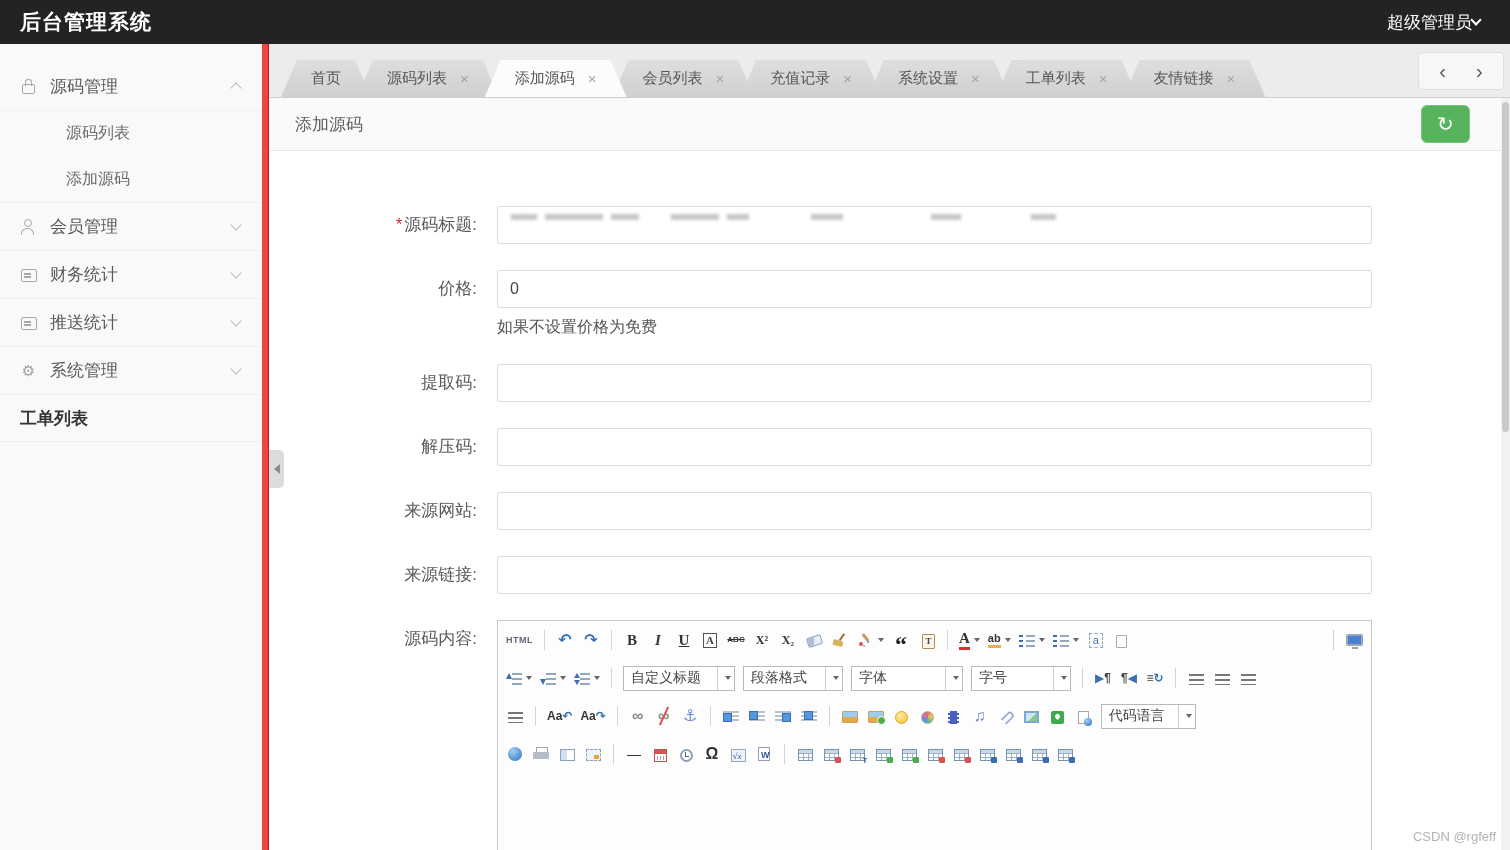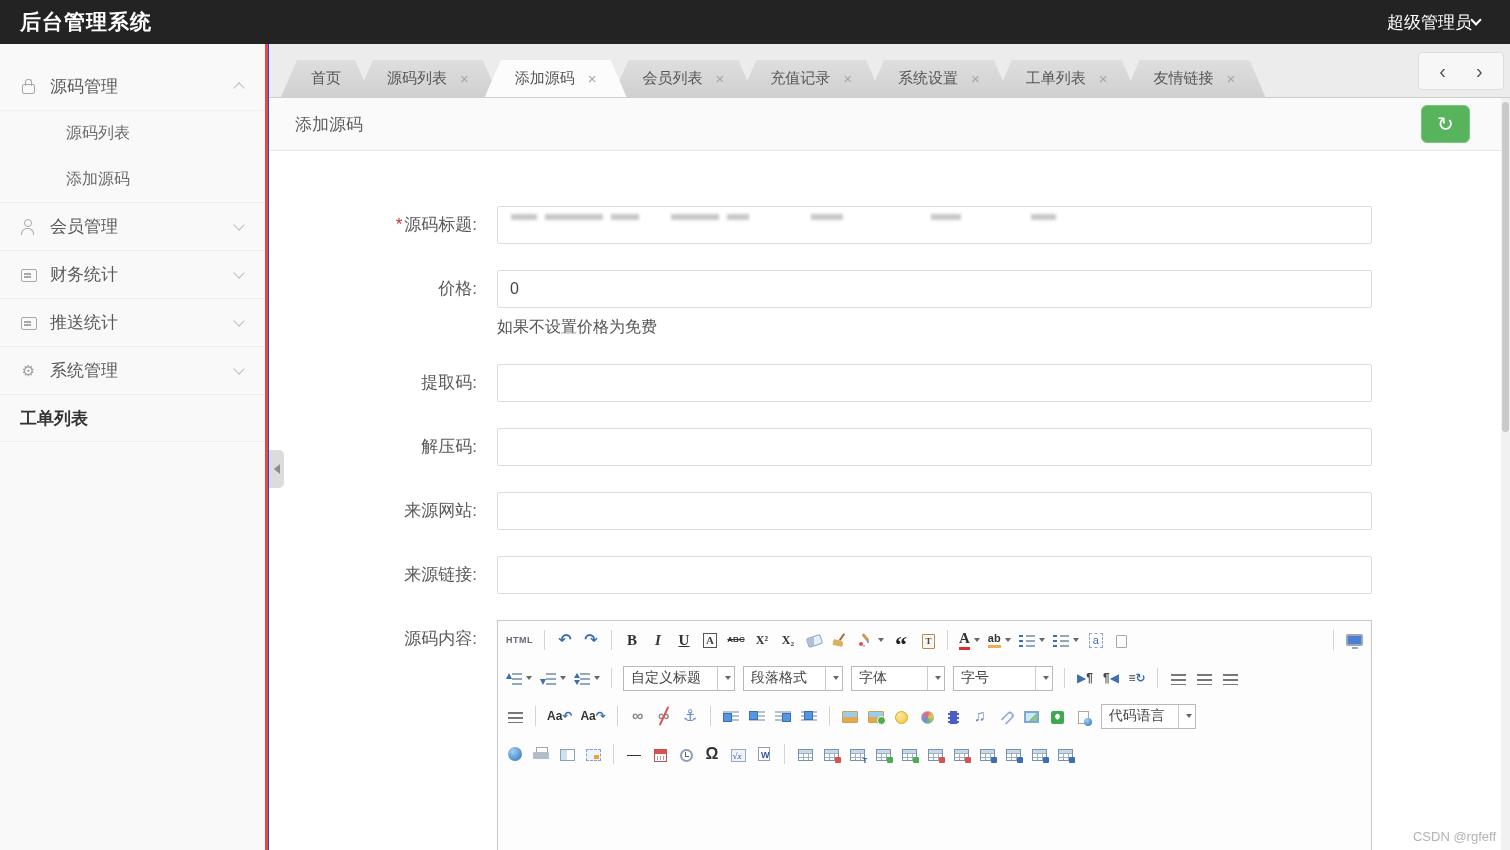--- a/index.html
+++ b/index.html
@@ -1,32 +1,32 @@
 <!DOCTYPE html>
 <html><head>
 <meta charset="utf-8">
 <style>
   * { margin:0; padding:0; box-sizing:border-box; }
   html,body { width:1510px; height:850px; overflow:hidden; background:#fff;
     font-family:"Liberation Sans","DejaVu Sans",sans-serif; }
-  .app { position:relative; width:1510px; height:850px; overflow:hidden; background:#1d4ed8; }
+  .app { position:relative; width:1510px; height:850px; overflow:hidden; background:#b91c1c; }
 
   
   .tophead { position:absolute; left:0; top:0; right:0; height:44px; background:#232323;
     display:flex; align-items:center; justify-content:space-between; padding:0 30px 0 20px; z-index:30; }
   .apptitle { color:#fff; font-size:21px; font-weight:bold; letter-spacing:1px; }
   .usermenu { display:flex; align-items:center; color:#fff; font-size:17px; cursor:pointer; }
   .chev { width:8px; height:8px; border-right:2px solid #b5b5b5; border-bottom:2px solid #b5b5b5; display:inline-block; }
   .chev.down { transform:rotate(45deg); margin-top:-4px; }
   .chev.up { transform:rotate(-135deg); margin-top:4px; }
   .chev.white { border-color:#fff; }
 
   
   .sidebar { position:absolute; left:0; top:44px; bottom:0; width:268px; background:#f9f9f9;
-    border-right:3px solid #ef4444; padding-top:18px; z-index:5; }
+    border-right:6px solid #ef4444; padding-top:18px; z-index:5; }
   .sitem { height:48px; display:flex; align-items:center; padding:0 22px 0 20px;
     color:#595959; font-size:17px; cursor:pointer; border-top:1px solid #efefef; }
   .sitem:first-child { border-top:none; }
   .sitem .slabel { color:#595959; }
   .sitem.bold { border-bottom:1px solid #efefef; }
   .sitem.bold .slabel { font-weight:bold; color:#333; }
   .ssub { height:46px; display:flex; align-items:center; padding-left:66px; font-size:16px;
     color:#6b6b6b; cursor:pointer; }
   .ssub.first { border-top:1px solid #f1f1f1; }
   .sicon { width:17px; height:17px; margin-right:13px; position:relative; display:inline-block; flex:none; }
@@ -474,21 +474,21 @@
                     <span class="dd">
                       <span class="ddcaret"></span>
                     </span>
                   </div>
                   <div class="tselect" style="width: 100px;">
                     <span class="lbl">段落格式</span>
                     <span class="dd">
                       <span class="ddcaret"></span>
                     </span>
                   </div>
-                  <div class="tselect" style="width: 94px;">
+                  <div class="tselect" style="width: 112px;">
                     <span class="lbl">字体</span>
                     <span class="dd">
                       <span class="ddcaret"></span>
                     </span>
                   </div>
                   <div class="tselect" style="width: 100px;">
                     <span class="lbl">字号</span>
                     <span class="dd">
                       <span class="ddcaret"></span>
                     </span>

